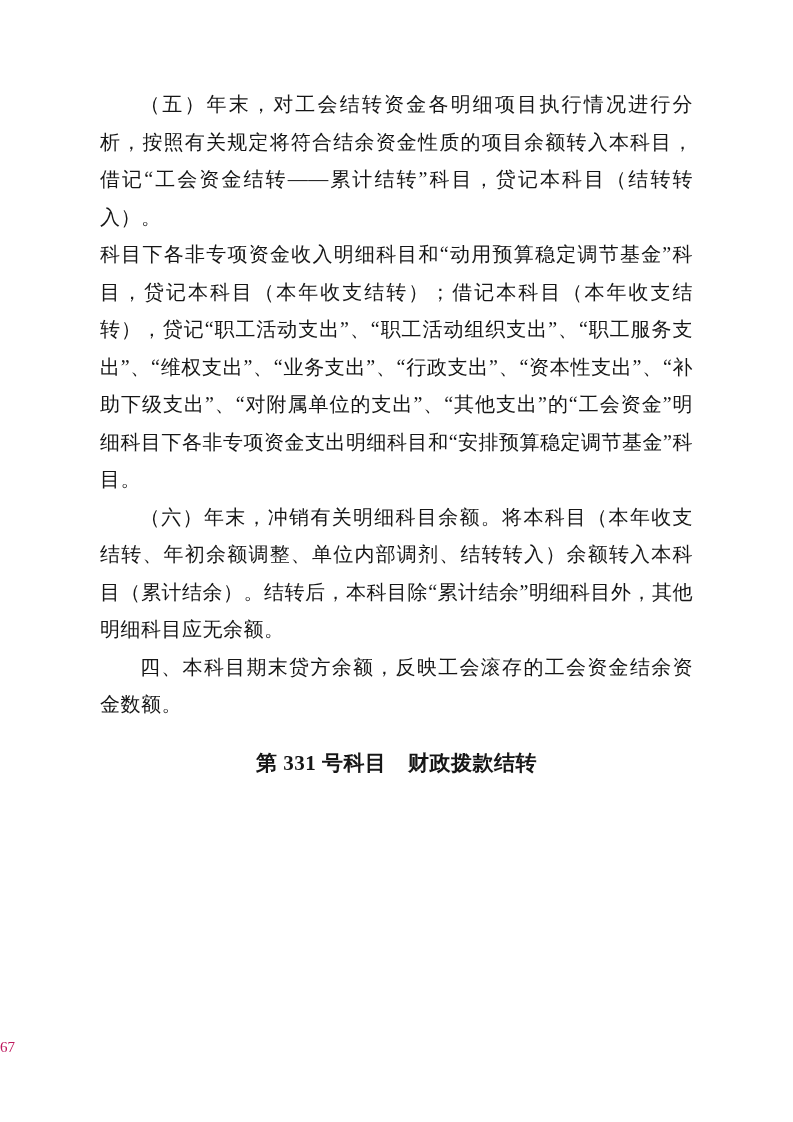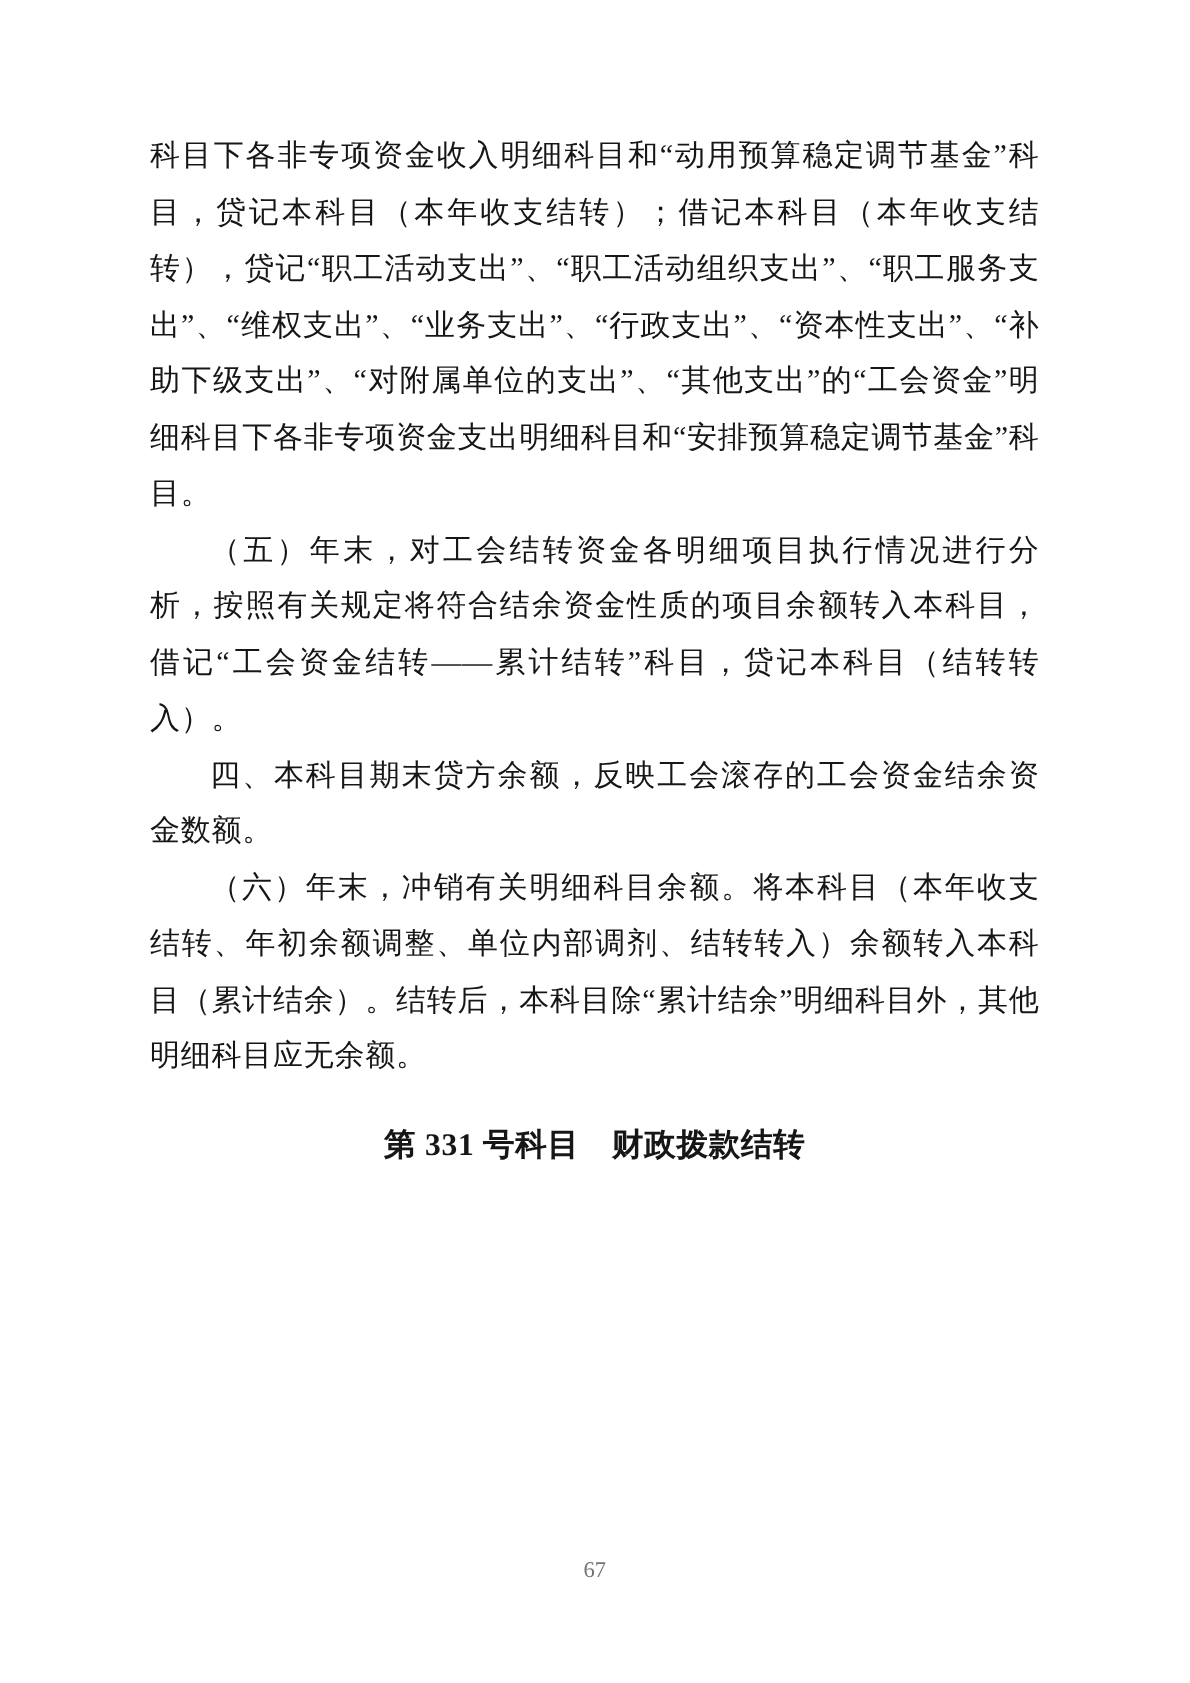--- a/index.html
+++ b/index.html
@@ -41,30 +41,30 @@
     line-height: 37.5px;
     font-weight: bold;
     text-align: center;
     letter-spacing: 0.5px;
   }
   .page-number {
     position: absolute;
     left: 0;
     right: 0;
     top: 1039px;
-    text-align: center;
+    text-align: left;
     font-size: 15px;
-    color: #737373;
+    color: #be185d;
   }
 </style>
 </head>
 <body>
 
 <div class="page">
   <div class="text-block">
+    <p class="body indent">（五）年末，对工会结转资金各明细项目执行情况进行分析，按照有关规定将符合结余资金性质的项目余额转入本科目，借记“工会资金结转——累计结转”科目，贷记本科目（结转转入）。</p>
     <p class="body">科目下各非专项资金收入明细科目和“动用预算稳定调节基金”科目，贷记本科目（本年收支结转）；借记本科目（本年收支结转），贷记“职工活动支出”、“职工活动组织支出”、“职工服务支出”、“维权支出”、“业务支出”、“行政支出”、“资本性支出”、“补助下级支出”、“对附属单位的支出”、“其他支出”的“工会资金”明细科目下各非专项资金支出明细科目和“安排预算稳定调节基金”科目。</p>
-    <p class="body indent">（五）年末，对工会结转资金各明细项目执行情况进行分析，按照有关规定将符合结余资金性质的项目余额转入本科目，借记“工会资金结转——累计结转”科目，贷记本科目（结转转入）。</p>
+    <p class="body indent">（六）年末，冲销有关明细科目余额。将本科目（本年收支结转、年初余额调整、单位内部调剂、结转转入）余额转入本科目（累计结余）。结转后，本科目除“累计结余”明细科目外，其他明细科目应无余额。</p>
     <p class="body indent">四、本科目期末贷方余额，反映工会滚存的工会资金结余资金数额。</p>
-    <p class="body indent">（六）年末，冲销有关明细科目余额。将本科目（本年收支结转、年初余额调整、单位内部调剂、结转转入）余额转入本科目（累计结余）。结转后，本科目除“累计结余”明细科目外，其他明细科目应无余额。</p>
     <h2 class="heading">第 331 号科目　财政拨款结转</h2>
   </div>
   <div class="page-number">67</div>
 </div>
 
 </body></html>

